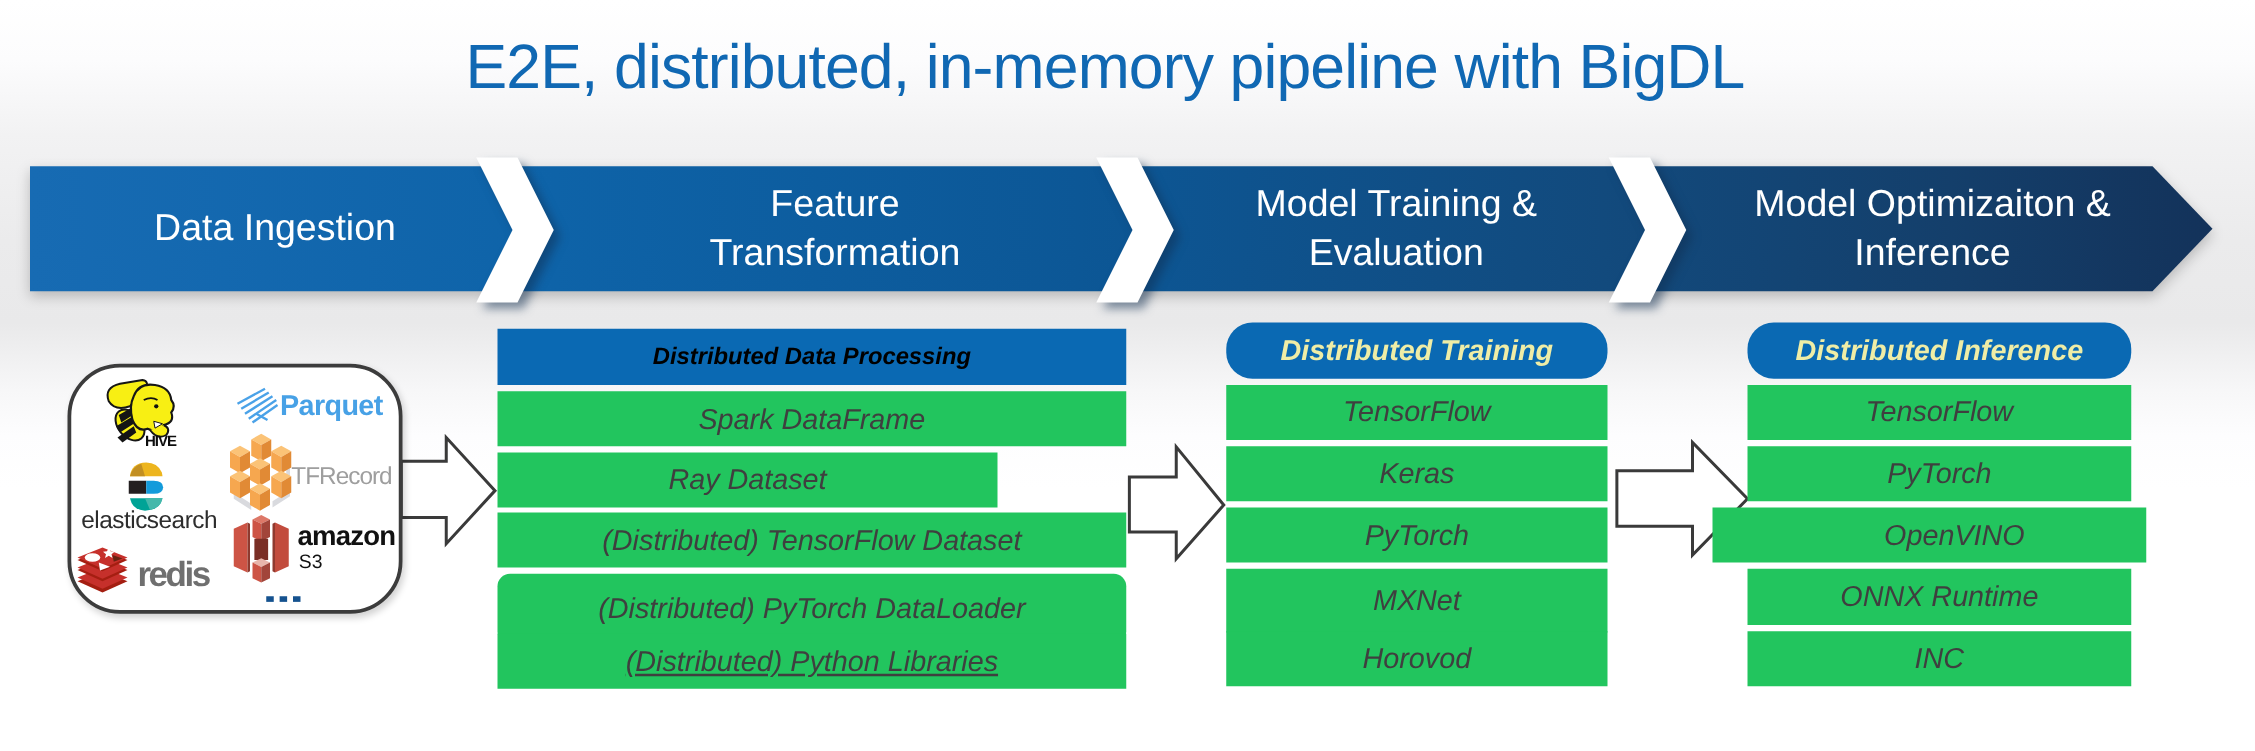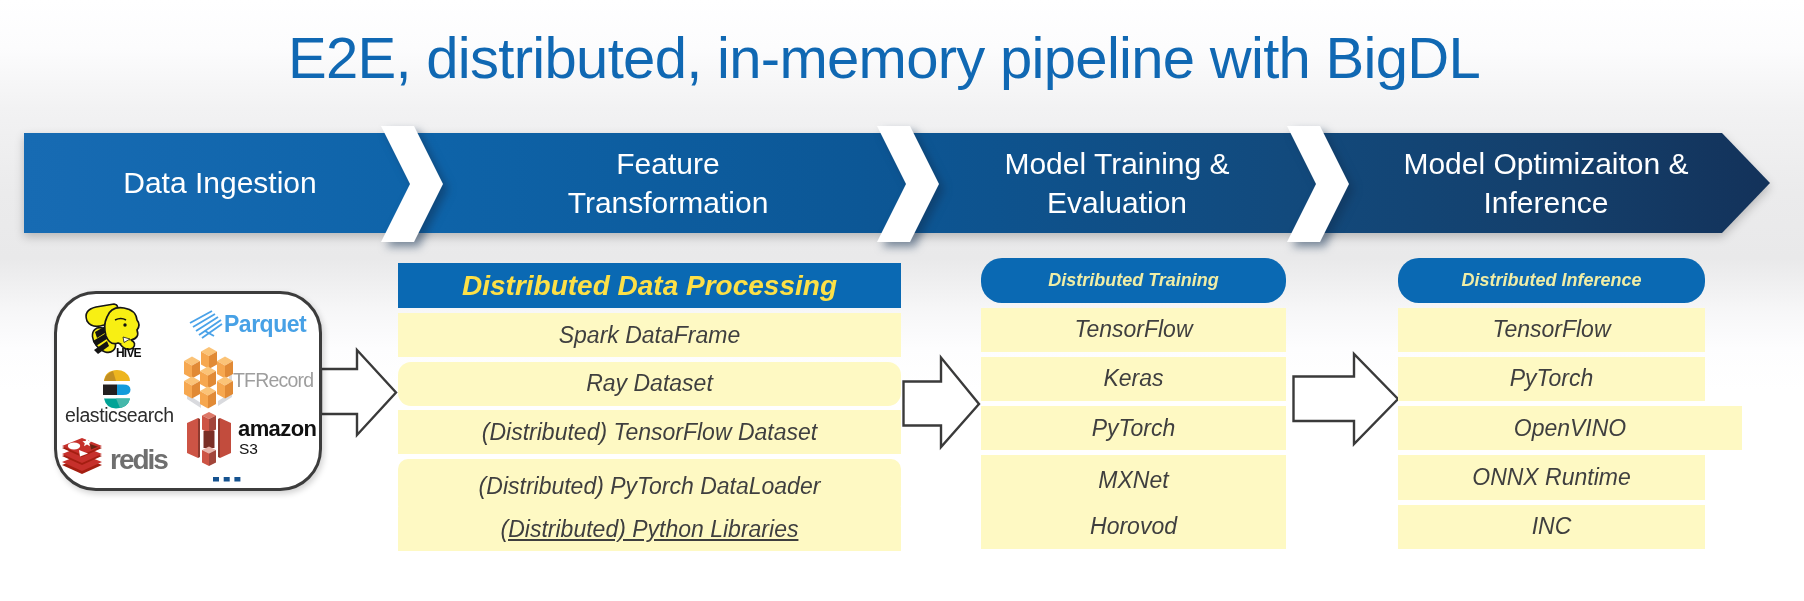--- a/index.html
+++ b/index.html
@@ -4,33 +4,33 @@
 <style>
   html,body{margin:0;padding:0;}
   body{
     width:1804px;height:601px;position:relative;overflow:hidden;
     font-family:"Liberation Sans",sans-serif;
     background:linear-gradient(180deg,#ffffff 0%,#fcfcfd 8%,#f2f2f3 18%,#ebebec 32%,#e9e9ea 43%,#f7f7f8 52%,#fdfdfe 58%,#ffffff 65%,#ffffff 100%);
   }
   .abs{position:absolute;}
   #title{
     left:0;top:24px;width:1768px;text-align:center;
-    font-size:58px;color:#1068b3;letter-spacing:-0.7px;
+    font-size:50px;color:#1068b3;letter-spacing:-0.7px;
   }
   .seglabel{
     color:#ffffff;font-size:30px;line-height:39.5px;text-align:center;
     height:100px;top:133px;display:flex;align-items:center;justify-content:center;
   }
   .tblhead{
-    background:#0a69b3;color:#fde047;font-weight:bold;font-style:italic;
-    display:flex;align-items:center;justify-content:center;font-size:28px;
-  }
-  .pale{color:#efeda6;font-size:18px;border-radius:21px;}
+    background:#0a69b3;color:#000000;font-weight:bold;font-style:italic;
+    display:flex;align-items:center;justify-content:center;font-size:19px;
+  }
+  .pale{color:#efeda6;font-size:23px;border-radius:21px;}
   .row{
-    background:#fef9c3;color:#3f3f3f;font-style:italic;font-size:23px;
+    background:#22c55e;color:#3f3f3f;font-style:italic;font-size:23px;
     display:flex;align-items:center;justify-content:center;
   }
   #logobox{
     left:54px;top:291px;width:268px;height:200px;background:#ffffff;
     border:3px solid #3c3c3c;border-radius:42px;box-sizing:border-box;
     box-shadow:2px 3px 6px rgba(0,0,0,0.18);
   }
 </style>
 </head>
 <body>
@@ -61,36 +61,36 @@
   </g>
 </svg>
 
 <div class="abs seglabel" style="left:24px;width:392px;">Data Ingestion</div>
 <div class="abs seglabel" style="left:468px;width:400px;">Feature<br>Transformation</div>
 <div class="abs seglabel" style="left:917px;width:400px;">Model Training &amp;<br>Evaluation</div>
 <div class="abs seglabel" style="left:1346px;width:400px;">Model Optimizaiton &amp;<br>Inference</div>
 
 <div class="abs tblhead" style="left:398px;top:263px;width:503px;height:45px;">Distributed Data Processing</div>
 <div class="abs row" style="left:398px;top:313px;width:503px;height:44px;">Spark DataFrame</div>
-<div class="abs row" style="left:398px;top:361.6px;width:503px;height:44px;border-radius:13px;">Ray Dataset</div>
+<div class="abs row" style="left:398px;top:361.6px;width:400px;height:44px;">Ray Dataset</div>
 <div class="abs row" style="left:398px;top:410.2px;width:503px;height:44px;">(Distributed) TensorFlow Dataset</div>
 <div class="abs row" style="left:398px;top:458.8px;width:503px;height:56px;border-radius:10px;">(Distributed) PyTorch DataLoader</div>
 <div class="abs row" style="left:398px;top:507.4px;width:503px;height:44px;text-decoration:underline;">(Distributed) Python Libraries</div>
 
 <div class="abs tblhead pale" style="left:981px;top:258px;width:305px;height:45px;">Distributed Training</div>
 <div class="abs row" style="left:981px;top:307.5px;width:305px;height:44.3px;">TensorFlow</div>
 <div class="abs row" style="left:981px;top:356.8px;width:305px;height:44.3px;">Keras</div>
 <div class="abs row" style="left:981px;top:406.1px;width:305px;height:44.3px;">PyTorch</div>
 <div class="abs row" style="left:981px;top:455.4px;width:305px;height:51px;">MXNet</div>
 <div class="abs row" style="left:981px;top:504.7px;width:305px;height:44.3px;">Horovod</div>
 
 <div class="abs tblhead pale" style="left:1398px;top:258px;width:307px;height:45px;">Distributed Inference</div>
 <div class="abs row" style="left:1398px;top:307.5px;width:307px;height:44.3px;">TensorFlow</div>
 <div class="abs row" style="left:1398px;top:356.8px;width:307px;height:44.3px;">PyTorch</div>
-<div class="abs row" style="left:1398px;top:406.1px;width:344px;height:44.3px;">OpenVINO</div>
+<div class="abs row" style="left:1370px;top:406.1px;width:307px;height:44.3px;padding-left:40px;">OpenVINO</div>
 <div class="abs row" style="left:1398px;top:455.4px;width:307px;height:44.3px;text-align:center;">ONNX Runtime</div>
 <div class="abs row" style="left:1398px;top:504.7px;width:307px;height:44.3px;">INC</div>
 
 <div class="abs" id="logobox"></div>
 <svg class="abs" style="left:54px;top:291px;" width="268" height="200" viewBox="0 0 268 200">
 
   <g stroke="#161616" stroke-width="1.6" stroke-linejoin="round">
     <path d="M33,30 Q29,19 42,16 L60,13 Q66,14 62,21 L50,34 Q38,38 33,30 Z" fill="#f8ef13"></path>
     <ellipse cx="50" cy="49" rx="9.5" ry="14" transform="rotate(-40 50 49)" fill="#f8ef13"></ellipse>
   </g>

